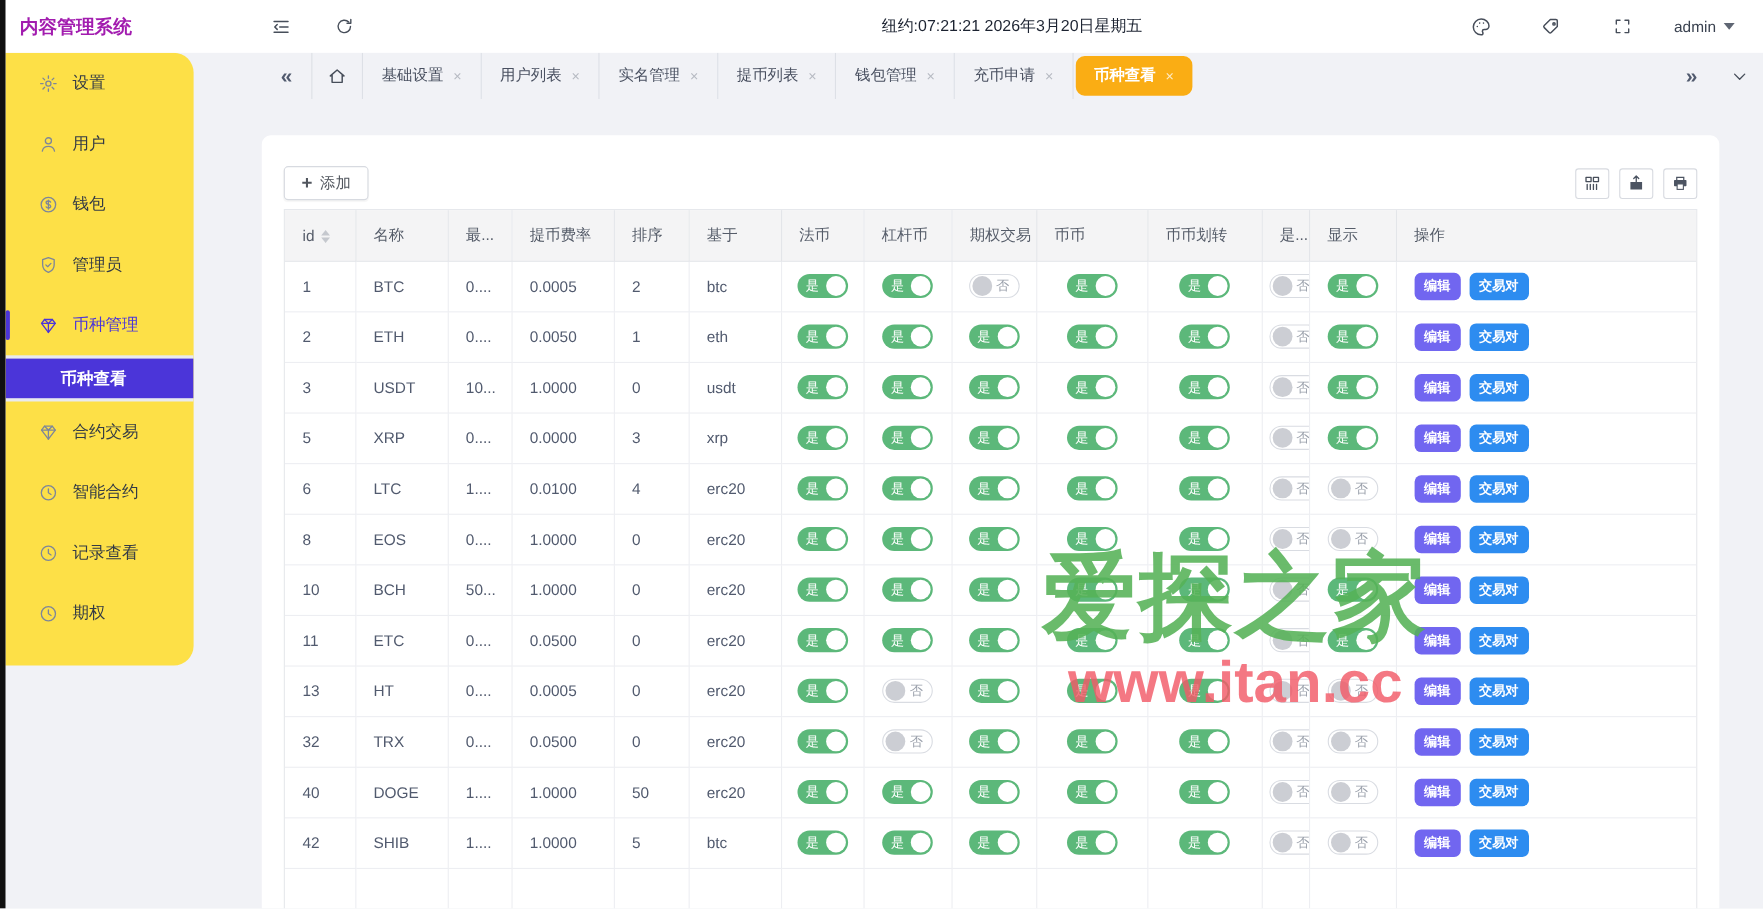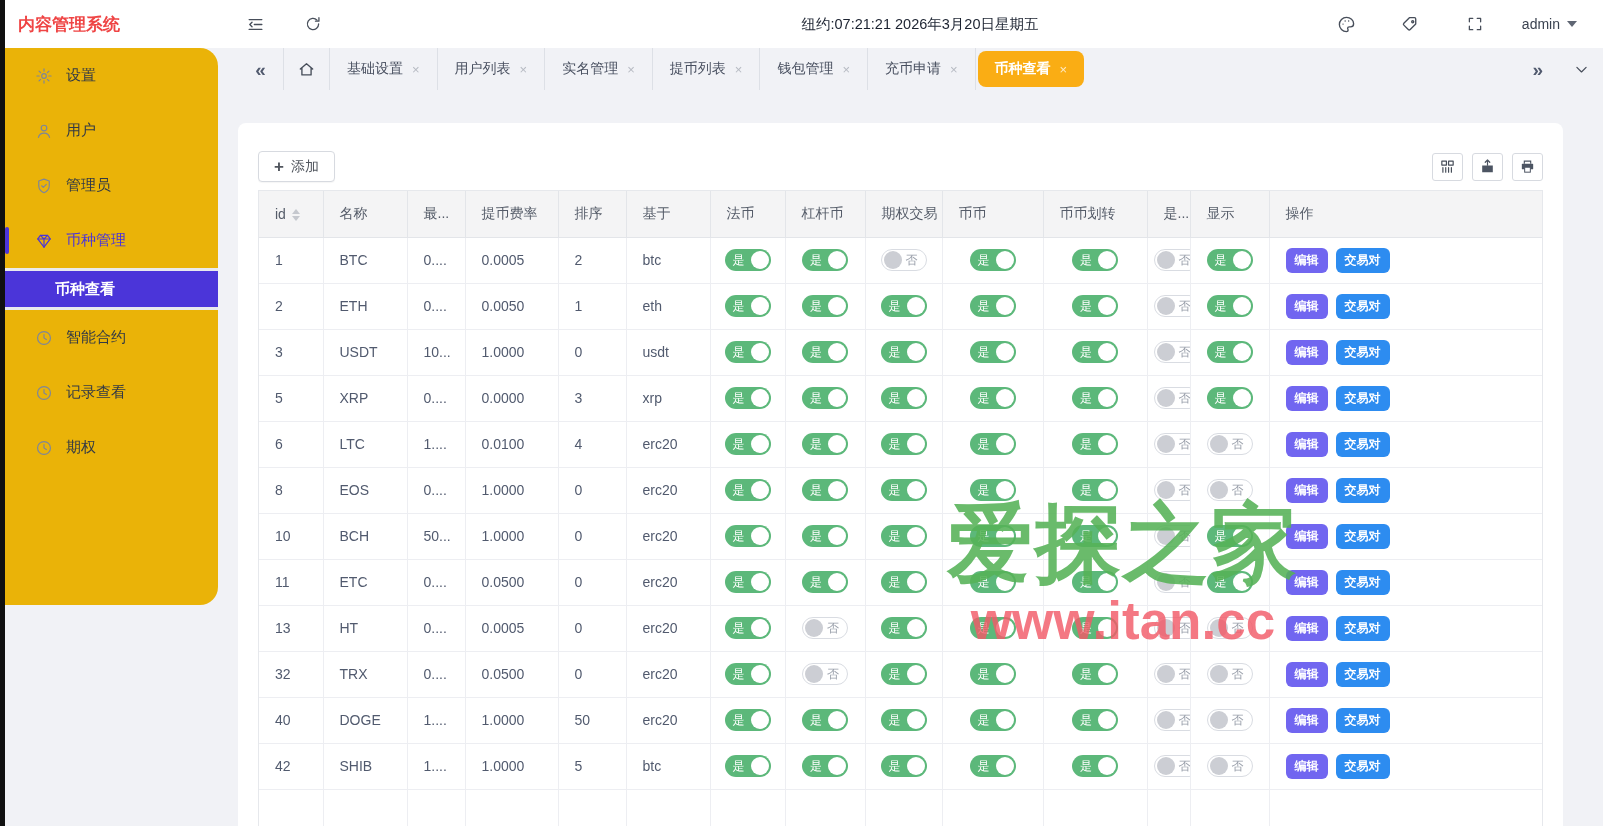--- a/index.html
+++ b/index.html
@@ -8,29 +8,29 @@
   }
   *{margin:0;padding:0;box-sizing:border-box;}
   html,body{width:1603px;height:826px;}
   body{
     position:relative;overflow:hidden;background:#f1f2f6;
     font-family:"Liberation Sans","DejaVu Sans",sans-serif;color:#515a6e;
   }
   .edge{position:absolute;left:0;top:0;width:5px;height:826px;background:#101010;z-index:9;}
   
   .topbar{position:absolute;left:0;top:0;width:1603px;height:48px;background:#fff;display:flex;align-items:center;z-index:3;}
-  .brand{width:224px;padding-left:18px;font-size:17px;font-weight:bold;color:#ef4444;flex:none;}
+  .brand{width:224px;padding-left:18px;font-size:17px;font-weight:bold;color:#a21caf;flex:none;}
   .top-icon{background:none;border:none;cursor:pointer;width:34px;height:34px;display:flex;align-items:center;justify-content:center;flex:none;}
   .top-icon svg{stroke:#3f4document:none;}
   .clock{position:absolute;left:920px;top:0;transform:translateX(-50%);line-height:48px;font-size:14.5px;color:#1c2331;white-space:nowrap;}
   .top-right{margin-left:auto;display:flex;align-items:center;gap:30px;padding-right:26px;}
   .user-trigger{display:flex;align-items:center;gap:7px;font-size:14px;color:#3a4250;cursor:pointer;}
   .caret-down{width:0;height:0;border-left:5px solid transparent;border-right:5px solid transparent;border-top:6px solid #5f6673;}
   
-  .sidebar{position:absolute;left:5px;top:48px;width:213px;height:557px;background:#eab308;border-radius:0 18px 18px 0;z-index:2;overflow:hidden;}
+  .sidebar{position:absolute;left:5px;top:48px;width:171px;height:557px;background:#fde047;border-radius:0 18px 18px 0;z-index:2;overflow:hidden;}
   .side-item{position:relative;height:55px;display:flex;align-items:center;padding-left:30px;gap:13px;font-size:15px;color:#333a45;cursor:pointer;}
   .side-item svg{flex:none;}
   .side-item.active-parent{color:var(--accent);}
   .side-item.active-parent::before{content:"";position:absolute;left:0;top:14px;width:4px;height:27px;background:var(--accent);border-radius:2px;}
   .side-sub-wrap{background:#e9eaee;padding:3px 0;}
   .side-sub{height:36px;background:var(--accent);color:#fff;font-weight:bold;font-size:15px;display:flex;align-items:center;padding-left:50px;cursor:pointer;}
   
   .tabbar{position:absolute;left:238px;top:48px;width:1360px;height:42px;display:flex;align-items:center;z-index:2;}
   .tab-cell{height:42px;display:flex;align-items:center;justify-content:center;border-right:1px solid #dde0e6;cursor:pointer;}
   .tab-cell.sq{width:46px;}
@@ -141,37 +141,55 @@
         <svg class="ic" width="18" height="18" viewBox="0 0 24 24">
           <circle cx="12" cy="8" r="3.7"></circle>
           <path d="M4.6 20.4c.8-3.9 3.9-5.7 7.4-5.7s6.6 1.8 7.4 5.7"></path>
         </svg>
       </span>
       <span>用户</span>
     </div>
     <div class="side-item">
       <span style="display: flex;">
         <svg class="ic" width="18" height="18" viewBox="0 0 24 24">
+          <circle cx="12" cy="12" r="8.8"></circle>
+          <path d="M12 6.6v10.8M14.7 9c-.6-.9-1.5-1.4-2.7-1.4-1.6 0-2.8.9-2.8 2.1 0 2.8 5.6 1.5 5.6 4.3 0 1.2-1.2 2.1-2.8 2.1-1.2 0-2.1-.5-2.7-1.4"></path>
+        </svg>
+      </span>
+      <span>钱包</span>
+    </div>
+    <div class="side-item">
+      <span style="display: flex;">
+        <svg class="ic" width="18" height="18" viewBox="0 0 24 24">
           <path d="M12 2.9l7 2.5v6.1c0 4.5-2.9 7.6-7 9.4-4.1-1.8-7-4.9-7-9.4V5.4z"></path>
           <path d="M8.9 11.7l2.2 2.2 4-4"></path>
         </svg>
       </span>
       <span>管理员</span>
     </div>
     <div class="side-item active-parent">
       <span style="display: flex;">
         <svg class="ic" width="18" height="18" viewBox="0 0 24 24">
           <path d="M7.3 4.6h9.4l3.6 4.7L12 20.3 3.7 9.3z"></path>
           <path d="M3.7 9.3h16.6M7.3 4.6l4.7 4.7 4.7-4.7M12 9.3v11"></path>
         </svg>
       </span>
       <span>币种管理</span>
     </div>
     <div class="side-sub-wrap">
       <div class="side-sub">币种查看</div>
+    </div>
+    <div class="side-item">
+      <span style="display: flex;">
+        <svg class="ic" width="18" height="18" viewBox="0 0 24 24">
+          <path d="M7.3 4.6h9.4l3.6 4.7L12 20.3 3.7 9.3z"></path>
+          <path d="M3.7 9.3h16.6M7.3 4.6l4.7 4.7 4.7-4.7M12 9.3v11"></path>
+        </svg>
+      </span>
+      <span>合约交易</span>
     </div>
     <div class="side-item">
       <span style="display: flex;">
         <svg class="ic" width="18" height="18" viewBox="0 0 24 24">
           <circle cx="12" cy="12" r="8.6"></circle>
           <path d="M12 7.4V12l3.2 2"></path>
         </svg>
       </span>
       <span>智能合约</span>
     </div>

